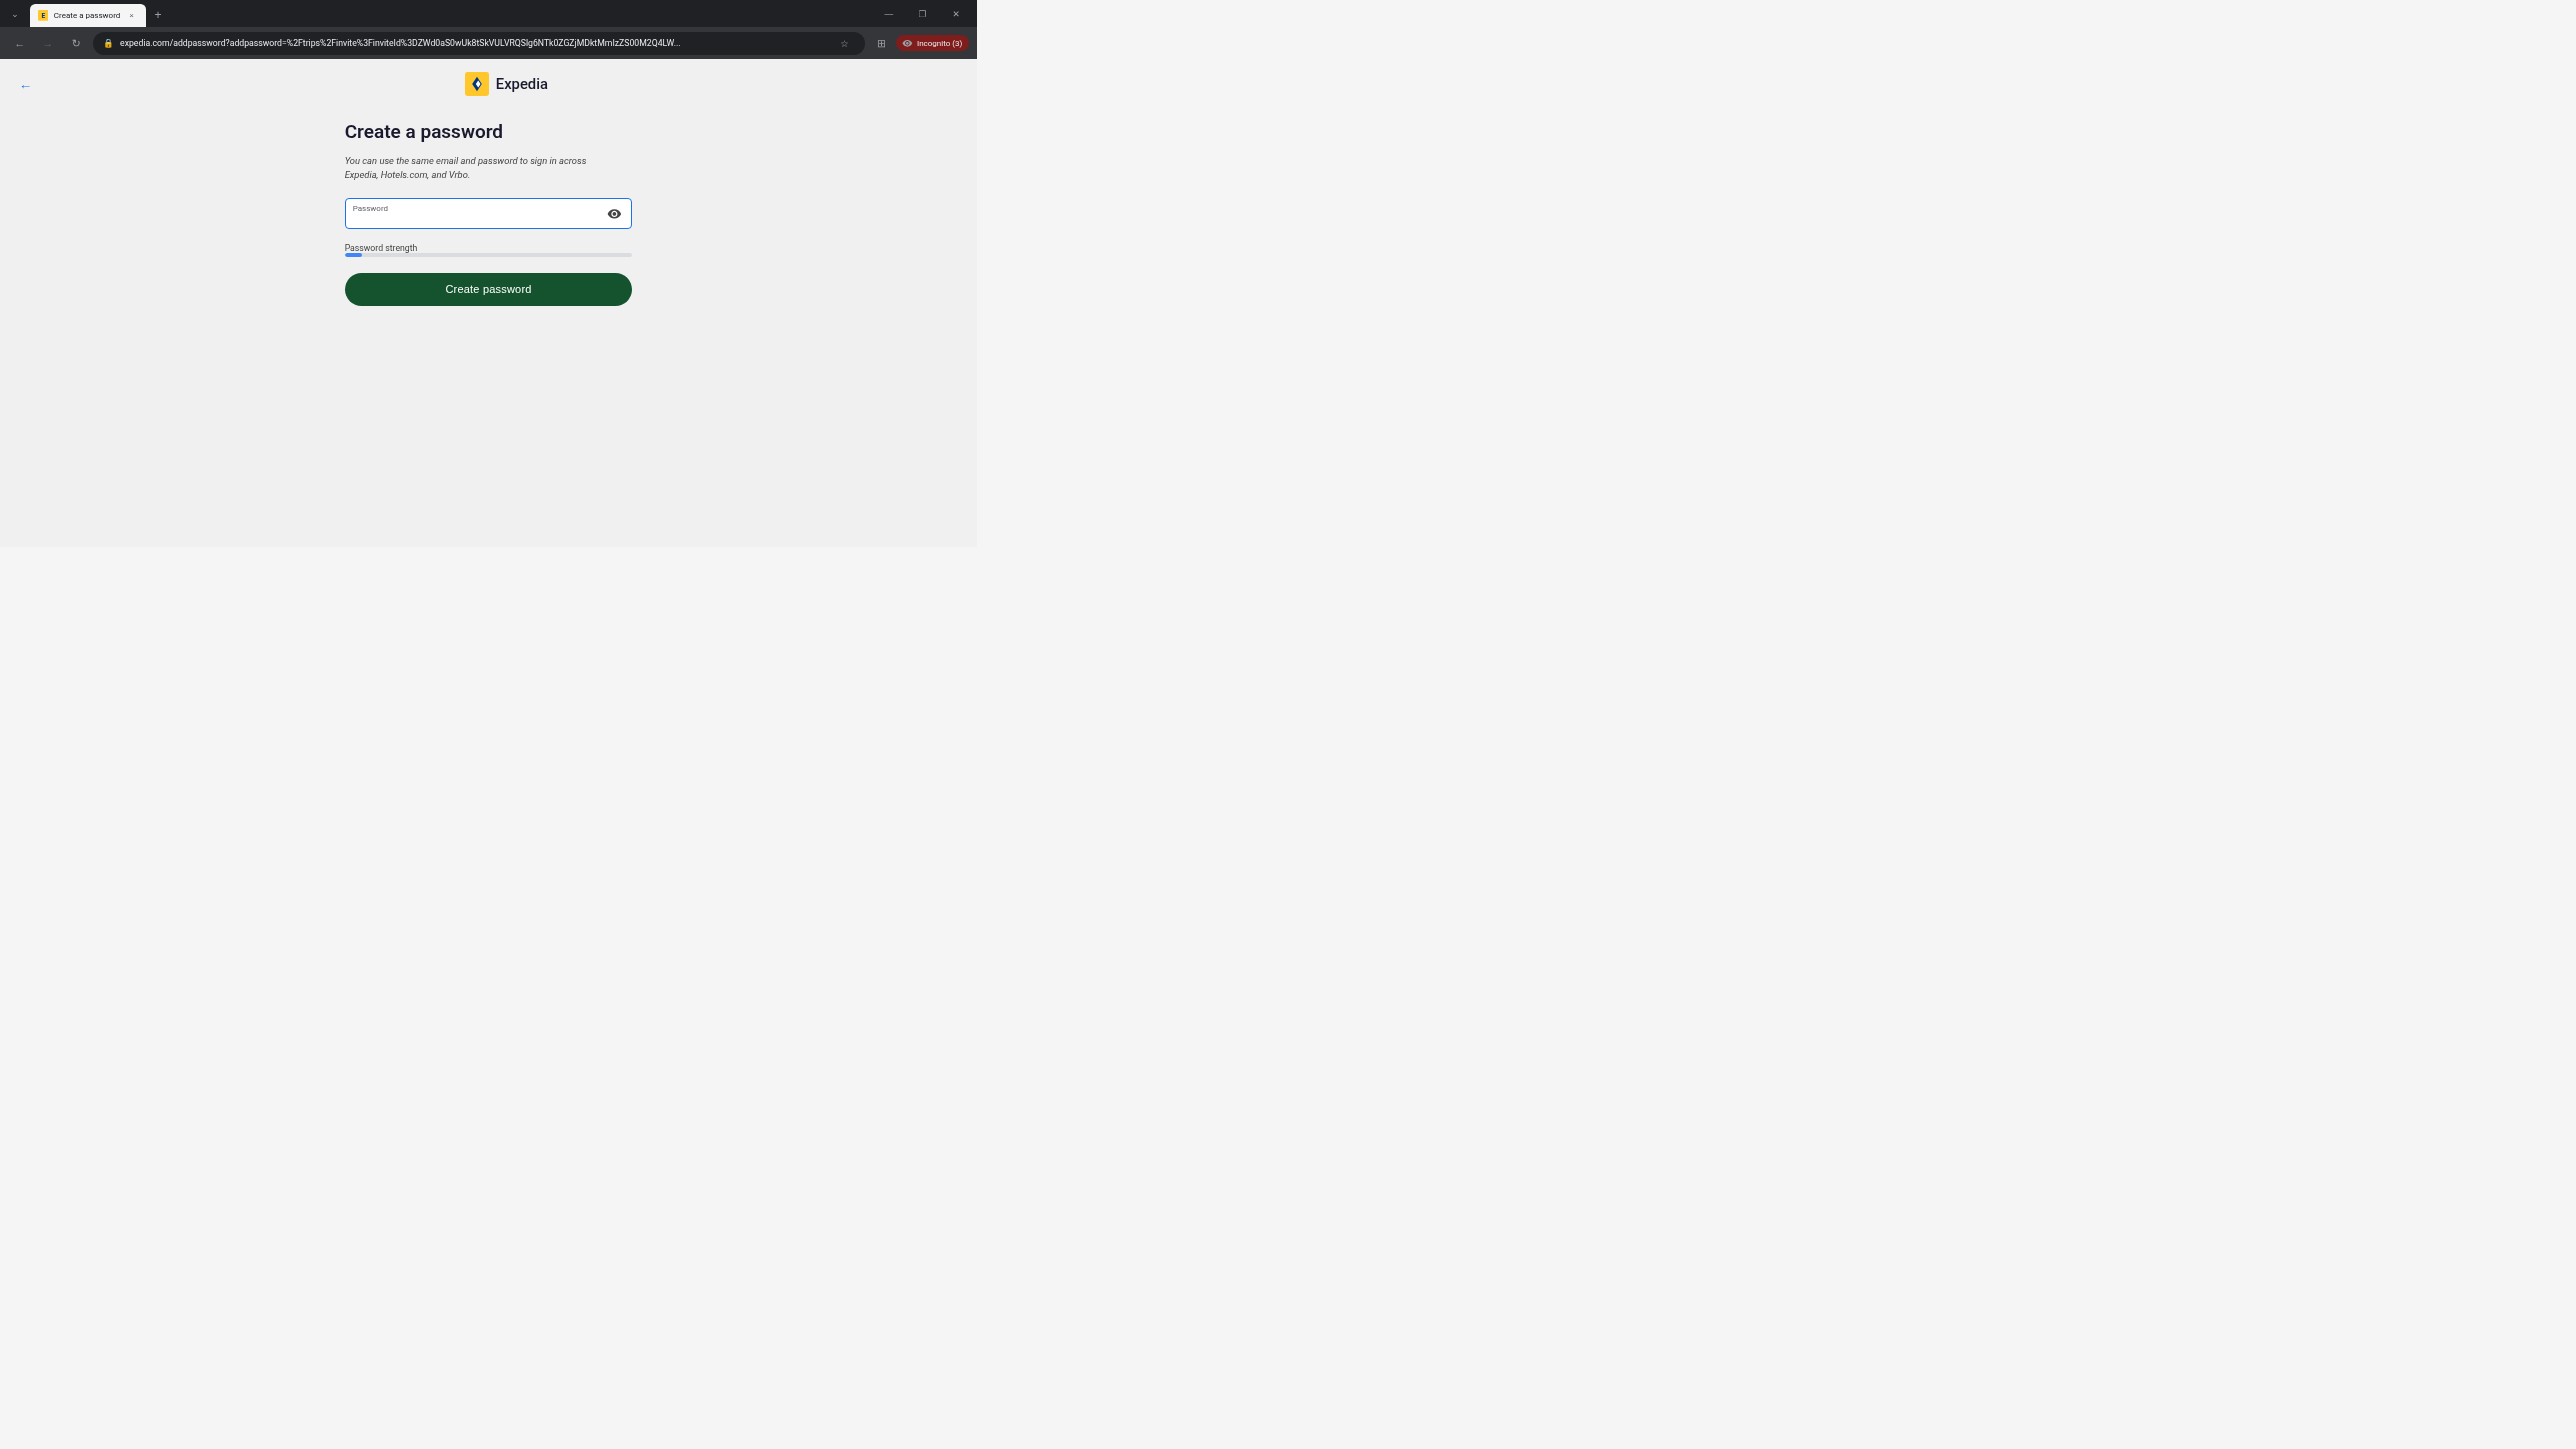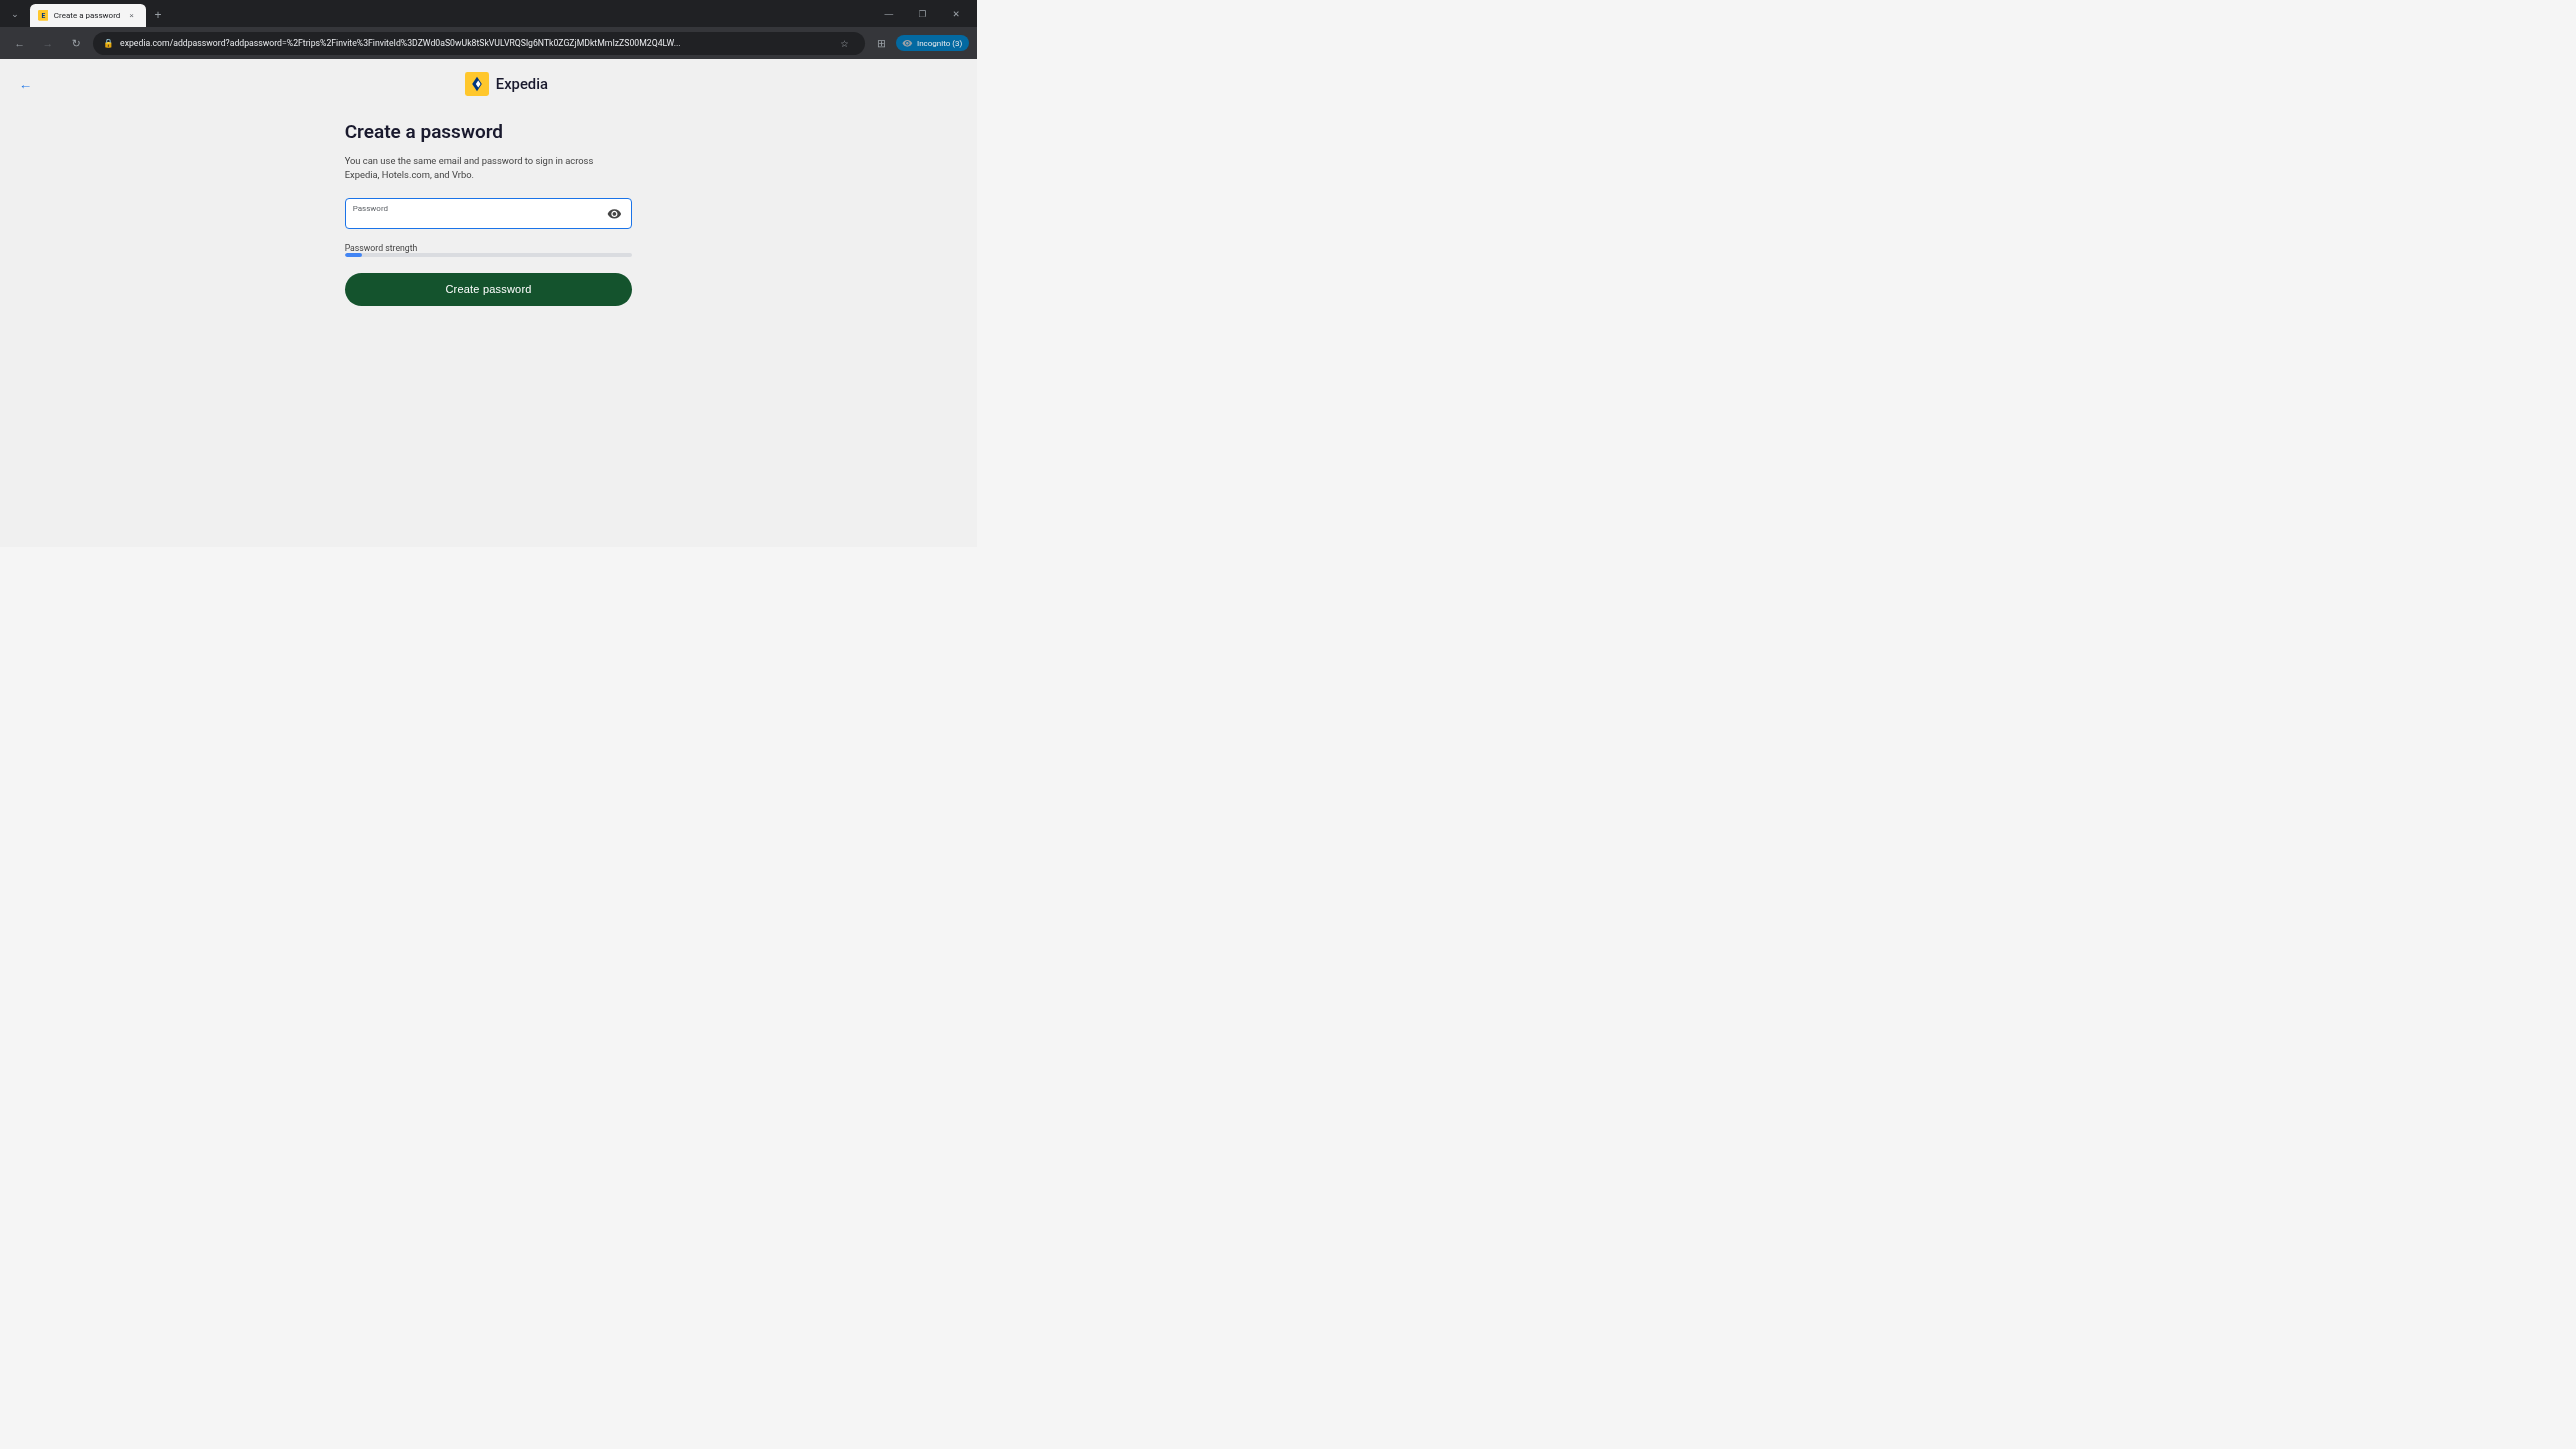--- a/index.html
+++ b/index.html
@@ -224,21 +224,21 @@
       justify-content: center;
       font-size: 10.7px;
     }
 
     .incognito-badge {
       display: flex;
       align-items: center;
       gap: 4px;
       padding: 2.7px 6.7px;
       border-radius: 10.7px;
-      background: #0369a1;
+      background: #7f1d1d;
       color: #e8eaed;
       font-size: 8px;
       cursor: pointer;
     }
 
     
     .page-content {
       background: #f0f0f0;
       width: 100%;
       height: calc(100% - 59px);
@@ -444,21 +444,21 @@
         <rect width="40" height="40" rx="4" fill="#FFC72C"></rect>
         <path d="M20 8 L28 20 L20 32 L12 20 Z" fill="#003580"></path>
         <path d="M22 14 L26 20 L22 26 L18 20 Z" fill="white"></path>
       </svg>
       <span style="font-size:14.8px;font-weight:500;color:#1a1a2e;">Expedia</span>
     </div>
   </div>
 
   <div class="form-container">
     <h1 class="form-title">Create a password</h1>
-    <p class="form-description" style="white-space:pre-line;">You can use the same email and password to sign in across
+    <p class="form-description" style="white-space:pre-line;font-style:italic;">You can use the same email and password to sign in across
 Expedia, Hotels.com, and Vrbo.</p>
 
     
     <div class="password-field-wrapper">
       <span class="password-label">Password</span>
       <input type="password" class="password-field" placeholder="" style="">
       <button class="toggle-password" title="Show/hide password">
 
         <svg width="14.8" height="14.8" viewBox="0 0 24 24">
           <path d="M12 4.5C7 4.5 2.73 7.61 1 12c1.73 4.39 6 7.5 11 7.5s9.27-3.11 11-7.5c-1.73-4.39-6-7.5-11-7.5zM12 17c-2.76 0-5-2.24-5-5s2.24-5 5-5 5 2.24 5 5-2.24 5-5 5zm0-8c-1.66 0-3 1.34-3 3s1.34 3 3 3 3-1.34 3-3-1.34-3-3-3z" fill="#444"></path>

